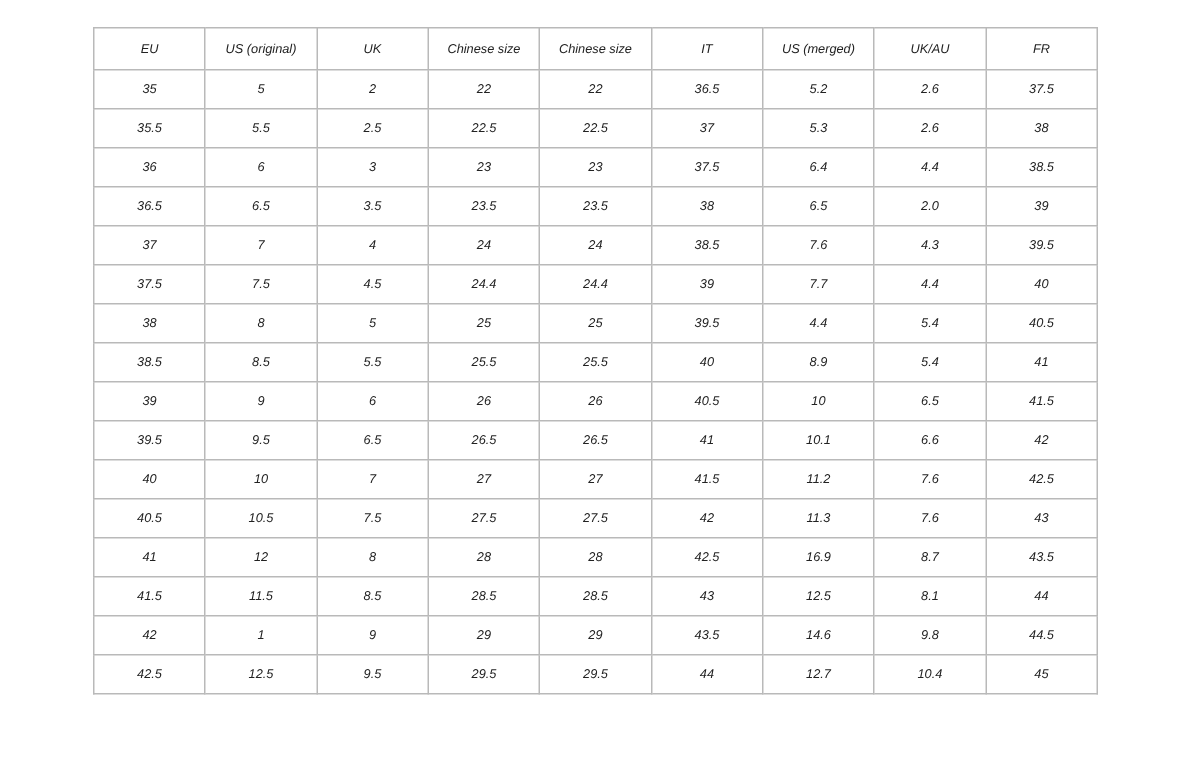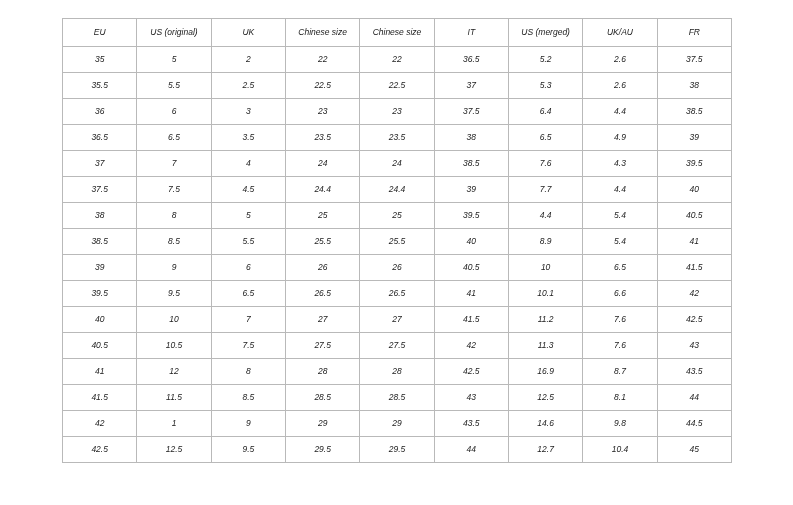--- a/index.html
+++ b/index.html
@@ -101,21 +101,21 @@
           <td>38.5</td>
         </tr>
         <tr>
           <td>36.5</td>
           <td>6.5</td>
           <td>3.5</td>
           <td>23.5</td>
           <td>23.5</td>
           <td>38</td>
           <td>6.5</td>
-          <td>4.9</td>
+          <td>2.0</td>
           <td>39</td>
         </tr>
         <tr>
           <td>37</td>
           <td>7</td>
           <td>4</td>
           <td>24</td>
           <td>24</td>
           <td>38.5</td>
           <td>7.6</td>

